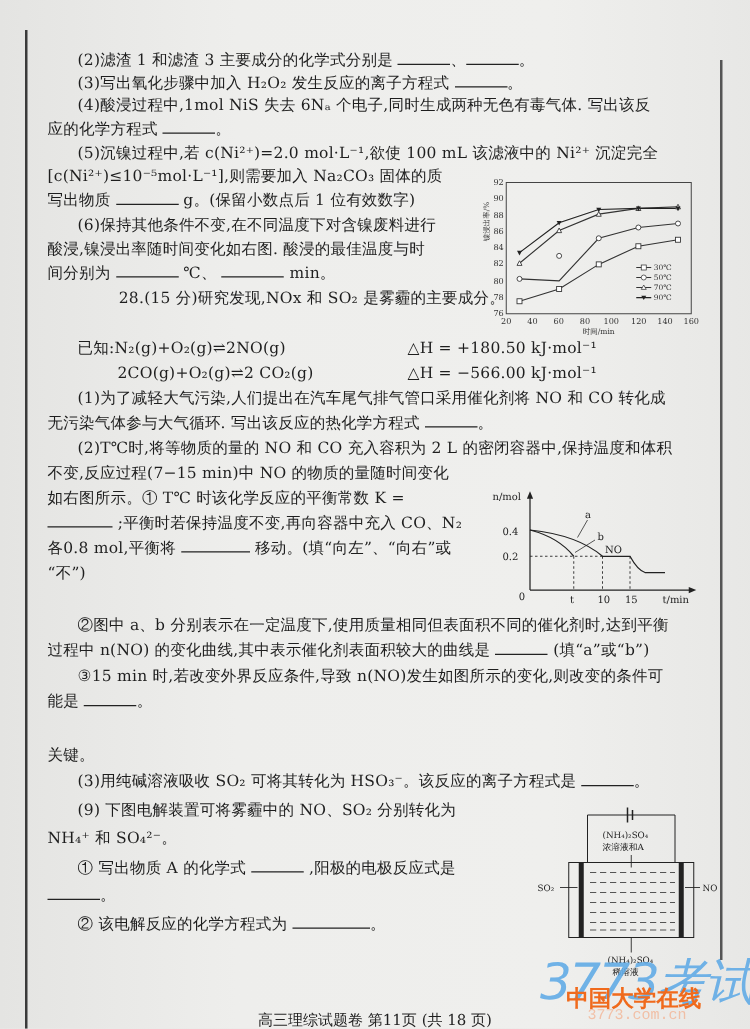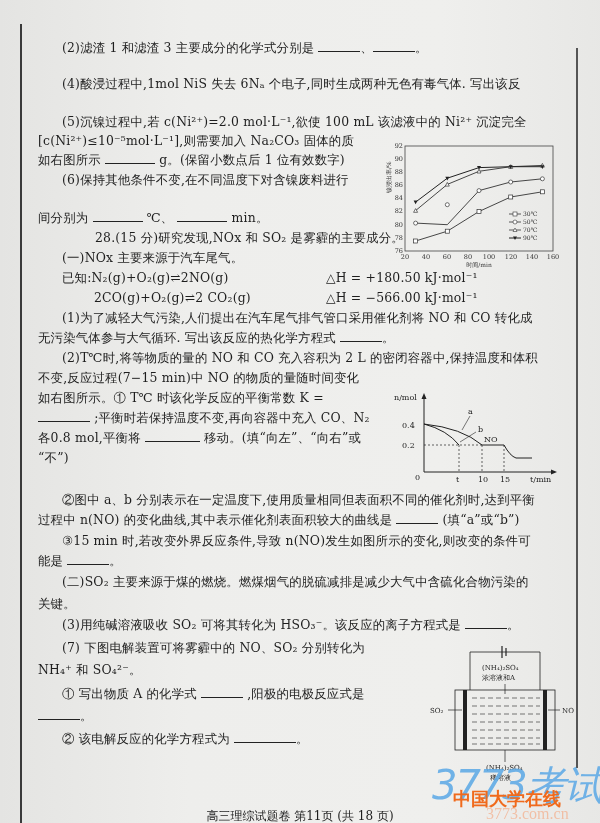--- a/index.html
+++ b/index.html
@@ -9,52 +9,60 @@
         background:linear-gradient(90deg,#e4e4e2 0%,#eeeeec 30%,#efefed 70%,#e6e6e4 100%);padding-left:32px;}
   .border-left{position:absolute;left:20px;top:24px;width:2px;height:799px;background:#3a3a3a;}
   .border-right{position:absolute;left:576px;top:48px;width:2px;height:720px;background:#555;}
   .line{position:absolute;font-size:12.4px;line-height:16px;white-space:nowrap;letter-spacing:0.2px;}
   .blank{display:inline-block;border-bottom:1px solid #222;height:11px;vertical-align:baseline;}
   .chart1{position:absolute;left:383px;top:143px;width:180px;height:125px;}
   .chart2{position:absolute;left:392px;top:390px;width:170px;height:95px;}
   .cell{position:absolute;left:430px;top:640px;width:150px;height:160px;}
   .wm1{position:absolute;left:432px;top:758px;font-family:"DejaVu Sans",sans-serif;font-style:italic;font-size:40px;color:#5aa8e6;opacity:0.85;letter-spacing:-2px;}
   .wm2{position:absolute;left:453px;top:787px;font-family:"DejaVu Sans",sans-serif;font-weight:bold;font-size:18px;color:#f06a1c;text-align:center;}
-  .wm3{position:absolute;left:470px;top:805px;font-family:Liberation Serif, serif;font-size:16px;color:#f5a37a;opacity:0.6;margin-left:16px;}
+  .wm3{position:absolute;left:470px;top:805px;font-family:Liberation Mono, monospace;font-size:12px;color:#f5a37a;opacity:0.6;}
   .footer{position:absolute;left:0;width:600px;top:808px;text-align:center;font-size:12px;}
 </style>
 </head>
 <body>
 
 <div class="page">
   <div class="border-left"></div>
   <div class="border-right"></div>
 
   <div class="line" style="left:62px;top:40px;">
     <span>(2)滤渣 1 和滤渣 3 主要成分的化学式分别是</span>
     <span class="blank" style="width:42px;"></span>、<span class="blank" style="width:42px;"></span>。
   </div>
+  <div class="line" style="left:62px;top:58px;">
+    <span>(3)写出氧化步骤中加入 H₂O₂ 发生反应的离子方程式</span>
+    <span class="blank" style="width:42px;"></span>。
+  </div>
   <div class="line" style="left:62px;top:76px;">(4)酸浸过程中,1mol NiS 失去 6Nₐ 个电子,同时生成两种无色有毒气体. 写出该反</div>
+  <div class="line" style="left:38px;top:95px;">
+    <span>应的化学方程式</span>
+    <span class="blank" style="width:42px;"></span>。
+  </div>
   <div class="line" style="left:62px;top:114px;">(5)沉镍过程中,若 c(Ni²⁺)=2.0 mol·L⁻¹,欲使 100 mL 该滤液中的 Ni²⁺ 沉淀完全</div>
   <div class="line" style="left:38px;top:133px;">[c(Ni²⁺)≤10⁻⁵mol·L⁻¹],则需要加入 Na₂CO₃ 固体的质</div>
   <div class="line" style="left:38px;top:152px;">
-    <span>如右图所示</span>
+    <span>写出物质</span>
     <span class="blank" style="width:50px;"></span>
     <span>g。(保留小数点后 1 位有效数字)</span>
   </div>
   <div class="line" style="left:62px;top:172px;">(6)保持其他条件不变,在不同温度下对含镍废料进行</div>
+  <div class="line" style="left:38px;top:191px;">酸浸,镍浸出率随时间变化如右图. 酸浸的最佳温度与时</div>
   <div class="line" style="left:38px;top:210px;">
     <span>间分别为</span>
     <span class="blank" style="width:50px;"></span>
     <span>℃、</span>
     <span class="blank" style="width:50px;"></span>
     <span>min。</span>
   </div>
   <div class="line" style="left:62px;top:230px;margin-left:33px;">28.(15 分)研究发现,NOx 和 SO₂ 是雾霾的主要成分。</div>
-  <div class="line" style="left:62px;top:250px;">(一)NOx 主要来源于汽车尾气。</div>
   <div class="line" style="left:62px;top:270px;">已知:N₂(g)+O₂(g)⇌2NO(g)</div>
   <div class="line" style="left:326px;top:270px;text-align:center;">△H = +180.50 kJ·mol⁻¹</div>
   <div class="line" style="left:94px;top:290px;">2CO(g)+O₂(g)⇌2 CO₂(g)</div>
   <div class="line" style="left:326px;top:290px;">△H = −566.00 kJ·mol⁻¹</div>
   <div class="line" style="left:62px;top:310px;">(1)为了减轻大气污染,人们提出在汽车尾气排气管口采用催化剂将 NO 和 CO 转化成</div>
   <div class="line" style="left:38px;top:330px;">
     <span>无污染气体参与大气循环. 写出该反应的热化学方程式</span>
     <span class="blank" style="width:42px;"></span>。
   </div>
   <div class="line" style="left:62px;top:350px;">(2)T℃时,将等物质的量的 NO 和 CO 充入容积为 2 L 的密闭容器中,保持温度和体积</div>
@@ -74,27 +82,26 @@
   <div class="line" style="left:38px;top:512px;">
     <span>过程中 n(NO) 的变化曲线,其中表示催化剂表面积较大的曲线是</span>
     <span class="blank" style="width:42px;"></span>
     <span>(填“a”或“b”)</span>
   </div>
   <div class="line" style="left:62px;top:533px;">③15 min 时,若改变外界反应条件,导致 n(NO)发生如图所示的变化,则改变的条件可</div>
   <div class="line" style="left:38px;top:553px;">
     <span>能是</span>
     <span class="blank" style="width:42px;"></span>。
   </div>
-  <div class="line" style="left:62px;top:574px;">(二)SO₂ 主要来源于煤的燃烧。燃煤烟气的脱硫减排是减少大气中含硫化合物污染的</div>
   <div class="line" style="left:38px;top:596px;">关键。</div>
   <div class="line" style="left:62px;top:617px;">
     <span>(3)用纯碱溶液吸收 SO₂ 可将其转化为 HSO₃⁻。该反应的离子方程式是</span>
     <span class="blank" style="width:42px;"></span>。
   </div>
-  <div class="line" style="left:62px;top:640px;">(7) 下图电解装置可将雾霾中的 NO、SO₂ 分别转化为</div>
+  <div class="line" style="left:62px;top:640px;">(9) 下图电解装置可将雾霾中的 NO、SO₂ 分别转化为</div>
   <div class="line" style="left:38px;top:662px;">NH₄⁺ 和 SO₄²⁻。</div>
   <div class="line" style="left:62px;top:686px;">
     <span>① 写出物质 A 的化学式</span>
     <span class="blank" style="width:42px;"></span>
     <span>,阳极的电极反应式是</span>
   </div>
   <div class="line" style="left:38px;top:708px;">
     <span class="blank" style="width:42px;"></span>。
   </div>
   <div class="line" style="left:62px;top:731px;">

